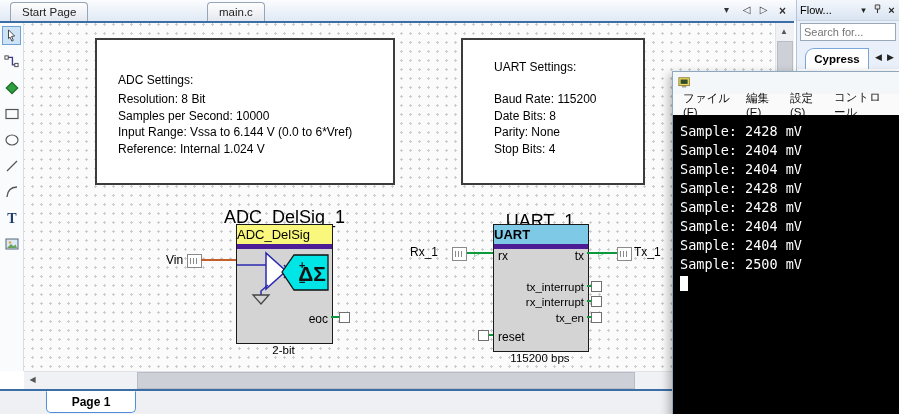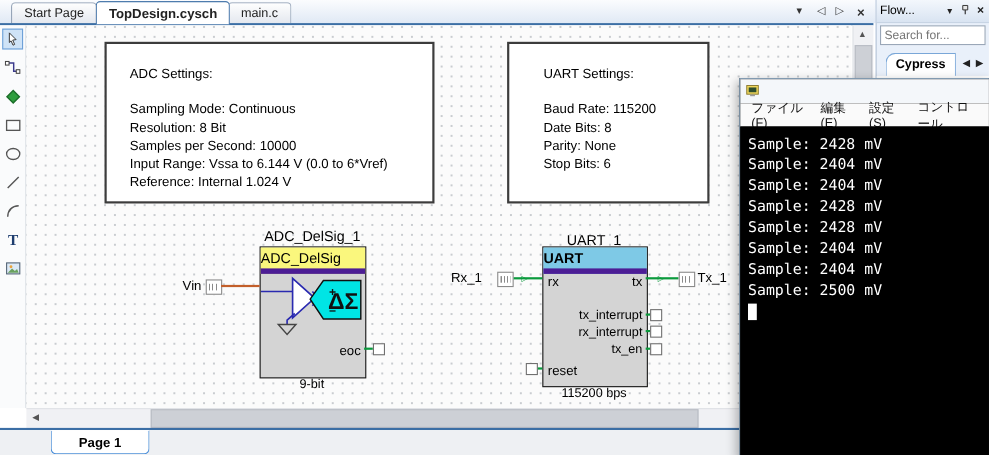--- a/index.html
+++ b/index.html
@@ -28,21 +28,21 @@
   
   .canvas{position:absolute;left:24px;top:23px;width:750px;height:348px;background:#fbfbfb;
           background-image:radial-gradient(circle,#c9ccd0 1px,transparent 1.3px);
           background-size:9px 9px;background-position:4px 6px;}
   .note{position:absolute;background:#fff;border:2px solid #3c3c3c;font-size:12px;}
   .note .ttl{position:absolute;}
   .note .lines{position:absolute;line-height:16.5px;}
   .comp{position:absolute;background:#d4d4d4;border:1px solid #1a1a1a;}
   .comp-header{height:19px;line-height:19px;text-align:left;font-size:13px;
                border-bottom:5px solid #4c1d95;}
-  .inst{position:absolute;font-size:13px;text-align:center;}
+  .inst{position:absolute;font-size:18px;text-align:center;}
   .capt{position:absolute;font-size:11.5px;text-align:center;}
   .pin-label{position:absolute;font-size:11.5px;white-space:nowrap;}
   .stub{position:absolute;height:2px;background:#0a9a3c;}
   .wire-g{position:absolute;height:2px;background:#0a9a3c;}
   .wire-o{position:absolute;height:2px;background:#c35f2a;}
   .pin-sq{position:absolute;width:9px;height:9px;background:#fff;border:1px solid #707070;}
   .term-sq{position:absolute;width:13px;height:12px;background:#fff;border:1px solid #8a8a8a;}
   .term-sq::after{content:"";position:absolute;left:2px;top:3px;right:2px;bottom:3px;
           background:repeating-linear-gradient(90deg,#8a8a8a 0 1px,transparent 1px 3px);}
   .wire-arrow{position:absolute;font-size:7px;color:#0a9a3c;line-height:7px;}
@@ -94,22 +94,20 @@
             font-family:"DejaVu Sans Mono",monospace;font-size:13.5px;line-height:19px;
             padding:7px 0 0 7px;overflow:hidden;}
   .tt-cursor{width:8px;height:15px;background:#fff;margin-top:2px;}
 </style>
 </head>
 <body>
 
 <div class="tabstrip">
   <div class="doc-tab" style="left:10px">
     <span>Start Page</span></div>
-  <div class="doc-tab active" style="left:87px">
-    <span>TopDesign.cysch</span></div>
   <div class="doc-tab" style="left:207px">
     <span>main.c</span></div>
   <div class="tctrl" style="left:720px">▾</div>
   <div class="tctrl" style="left:740px">◁</div>
   <div class="tctrl" style="left:757px">▷</div>
   <div class="tctrl" style="left:776px;font-weight:bold;font-size:12px">×</div>
 </div>
 <div class="blue-line" style="left:0;top:21px;width:794px;height:2px"></div>
 
 <div class="tools">
@@ -160,58 +158,57 @@
       <rect x="2" y="3" width="12" height="10" fill="#dce9f6" stroke="#567" stroke-width="1"></rect>
       <circle cx="6" cy="6.5" r="1.3" fill="#e8a33d"></circle>
       <path d="M3 12 L7 8 L9.5 10.3 L11.5 8.5 L13 12 Z" fill="#69a15f"></path>
       </svg>
     </div>
 </div>
 
 <div class="canvas">
 
   <div class="note" style="left:71px;top:15px;width:296px;height:143px">
-    <div class="ttl" style="left:21px;top:20px">ADC Settings:</div>
+    <div class="ttl" style="left:21px;top:33px">ADC Settings:</div>
     <div class="lines" style="left:21px;top:51px">
-      <div>Sampling Mode: Continuous</div>
       <div>Resolution: 8 Bit</div>
       <div>Samples per Second: 10000</div>
       <div>Input Range: Vssa to 6.144 V (0.0 to 6*Vref)</div>
       <div>Reference: Internal 1.024 V</div>
     </div>
   </div>
 
   <div class="note" style="left:437px;top:15px;width:180px;height:143px">
     <div class="ttl" style="left:31px;top:20px">UART Settings:</div>
     <div class="lines" style="left:31px;top:51px">
       <div>Baud Rate: 115200</div>
       <div>Date Bits: 8</div>
       <div>Parity: None</div>
-      <div>Stop Bits: 6</div>
+      <div>Stop Bits: 4</div>
     </div>
   </div>
 
   <div class="inst" style="left:200px;top:184px;width:120px">ADC_DelSig_1</div>
   <div class="comp" style="left:212px;top:201px;width:95px;height:118px">
     <div class="comp-header" style="background:#faf77d">ADC_DelSig</div>
     <svg width="95" height="98" style="position:absolute;left:0;top:20px">
       <line x1="0" y1="20" x2="29" y2="20" stroke="#2a2ab0" stroke-width="1.5"></line>
       <polygon points="29,8 29,44 49,26" fill="#fff" stroke="#2a2ab0" stroke-width="1.5"></polygon>
       <line x1="47" y1="20" x2="58" y2="33" stroke="#2a2ab0" stroke-width="1.5"></line>
       <line x1="47" y1="33" x2="58" y2="20" stroke="#2a2ab0" stroke-width="1.5"></line>
       <polygon points="45,27 57,10 91,10 91,45 57,45" fill="#00e5e5" stroke="#111" stroke-width="1.3"></polygon>
       <text x="62" y="24" font-size="11" font-weight="bold" fill="#111">+</text>
       <text x="62" y="41" font-size="11" font-weight="bold" fill="#111">−</text>
       <text x="75" y="36" font-size="21" font-weight="bold" fill="#111" text-anchor="middle">ΔΣ</text>
       <polyline points="31,40 24,46 24,50" fill="none" stroke="#2a2ab0" stroke-width="1.5"></polyline>
       <polygon points="16,50 32,50 24,59" fill="none" stroke="#444" stroke-width="1.3"></polygon>
     </svg>
     <div class="pin-label" style="right:4px;top:87px;font-size:12px">eoc</div>
   </div>
-  <div class="capt" style="left:212px;top:321px;width:95px">9-bit</div>
+  <div class="capt" style="left:212px;top:321px;width:95px">2-bit</div>
   <div class="stub" style="left:307px;top:293px;width:8px"></div>
   <div class="pin-sq" style="left:315px;top:289px"></div>
 
   <div class="term-label" style="left:142px;top:230px">Vin</div>
   <div class="term-sq" style="left:163px;top:231px"></div>
   <div class="wire-o" style="left:177px;top:236px;width:35px"></div>
 
   <div class="inst" style="left:469px;top:188px;width:94px">UART_1</div>
   <div class="comp" style="left:469px;top:201px;width:94px;height:126px">
     <div class="comp-header" style="background:#7ec9e6;font-weight:bold">UART</div>

